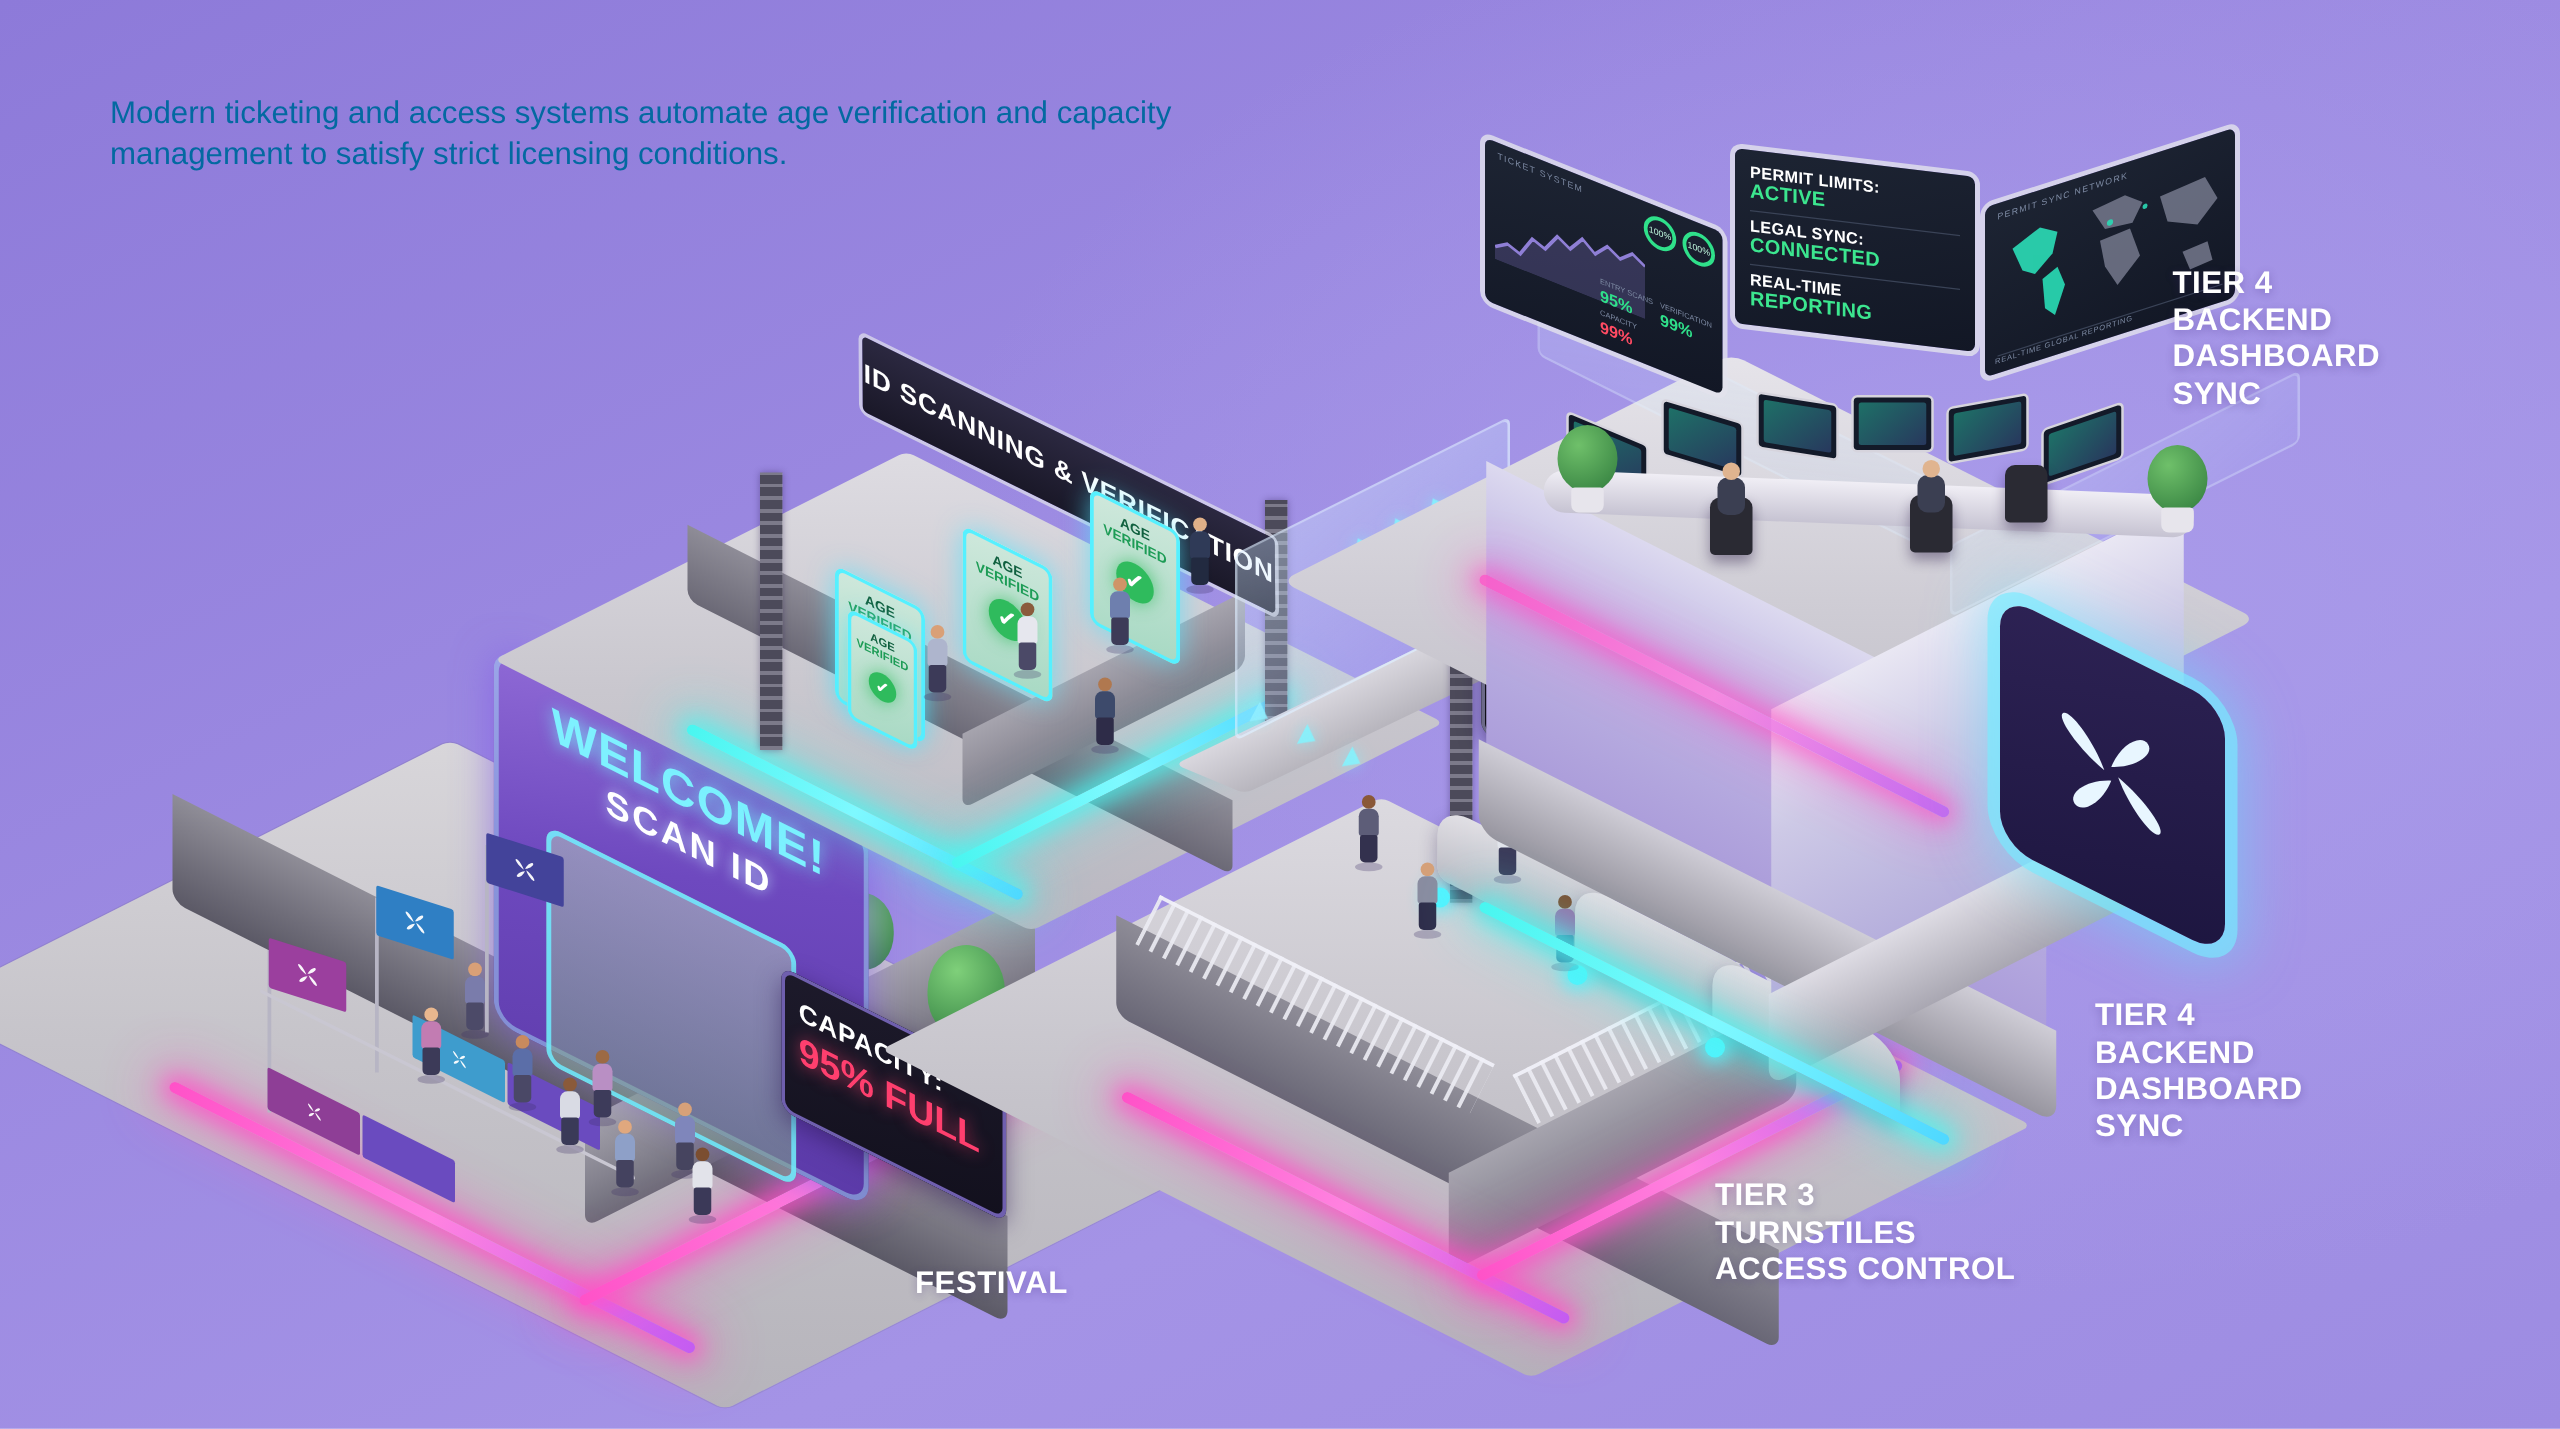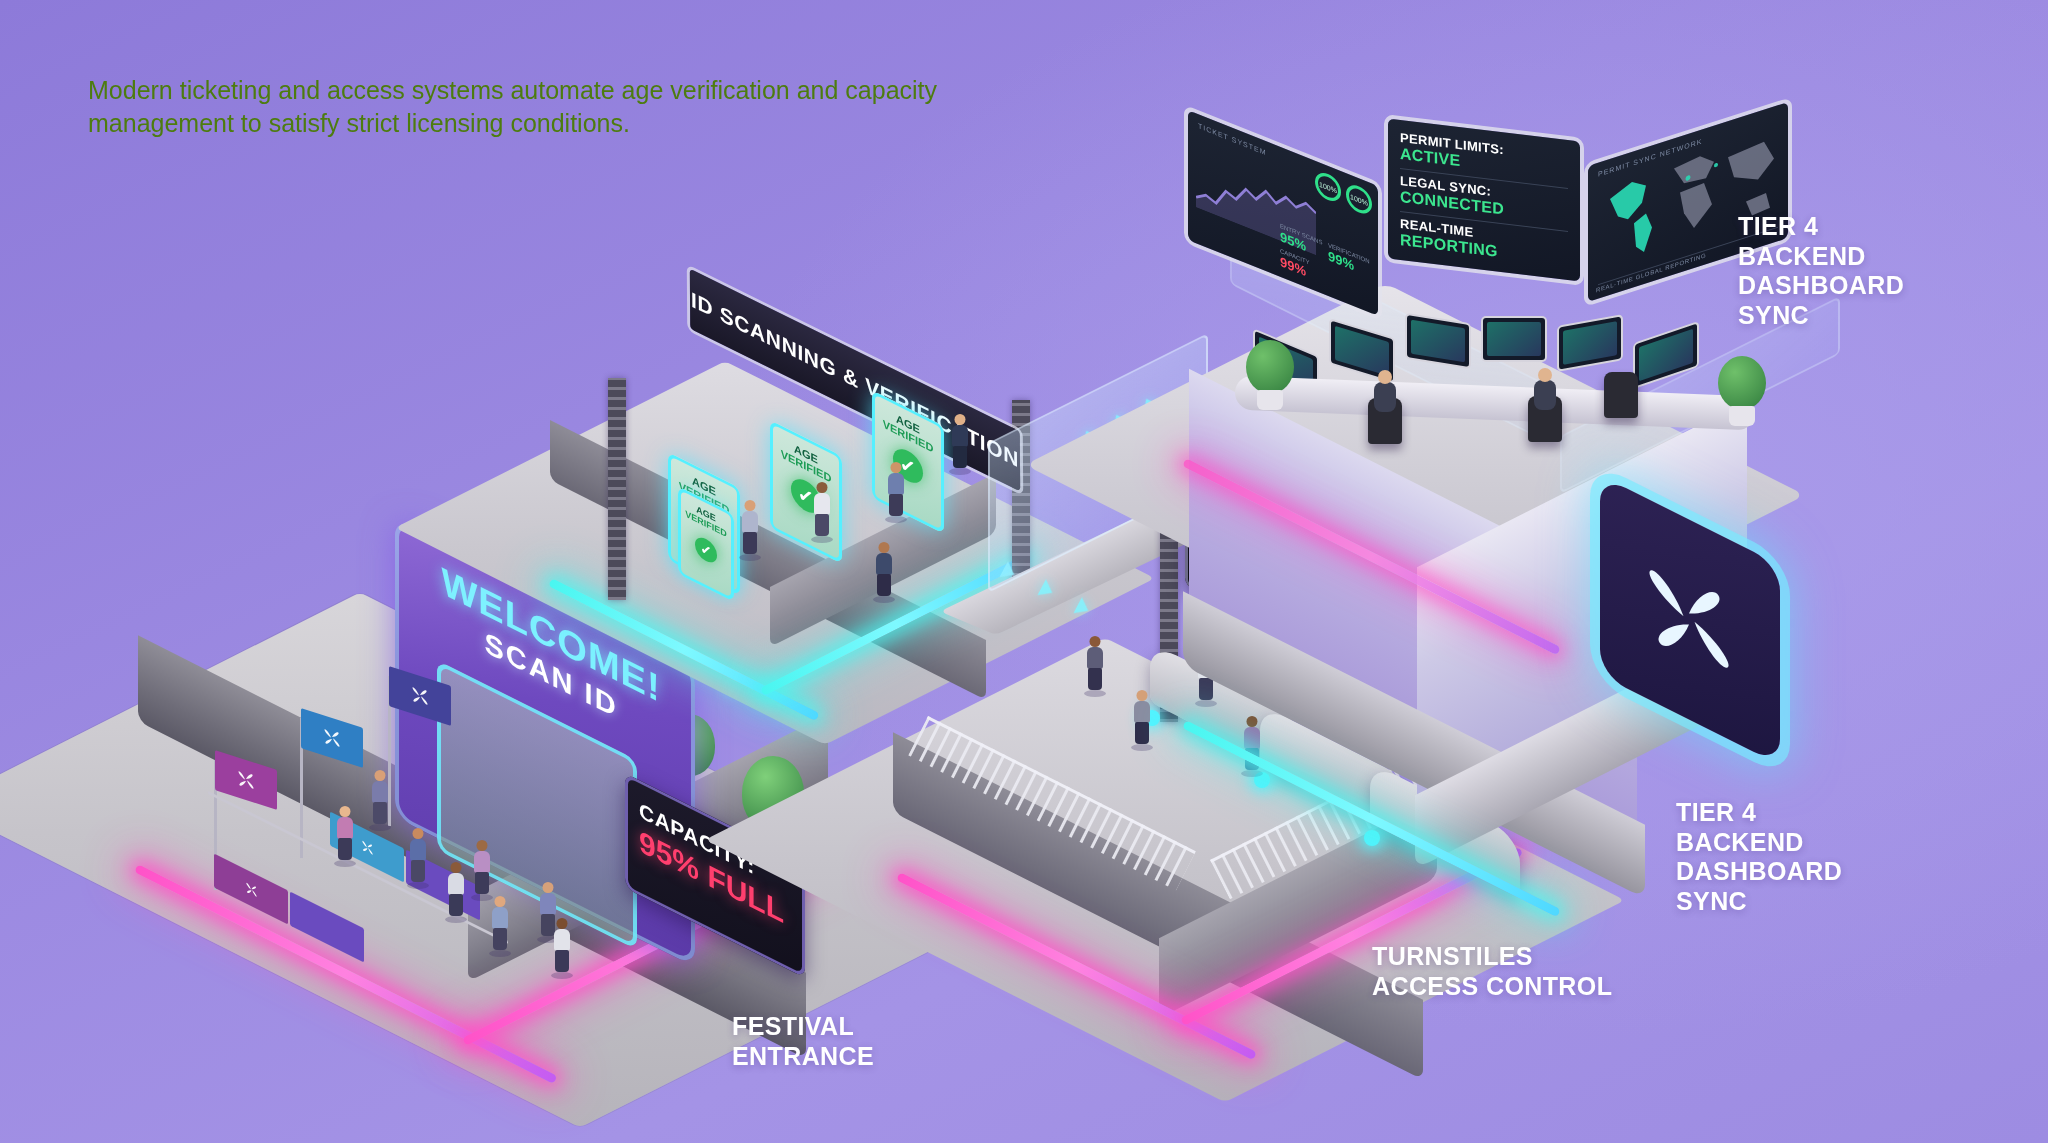--- a/index.html
+++ b/index.html
@@ -13,21 +13,21 @@
   }
   .stage { position:absolute; inset:0; }
 
   
   .header { position:absolute; left:88px; top:52px; width:1000px; }
   .title {
     font-size:66px; font-weight:bold; letter-spacing:0.5px; line-height:0.97;
     color:#ffffff; text-transform:uppercase;
   }
   .subtitle {
-    margin-top:22px; font-size:25px; line-height:1.32; color:#4d7c0f; font-weight:400;
+    margin-top:22px; font-size:25px; line-height:1.32; color:#0369a1; font-weight:400;
     max-width:880px;
   }
 
   
   .callout { position:absolute; color:#fff; font-weight:bold; font-size:25px;
              line-height:1.18; letter-spacing:0.4px; text-transform:uppercase;
              text-shadow:0 2px 7px rgba(60,35,120,.30); }
   .callout.right { text-align:right; }
   .callout .num { display:block; }
 
@@ -842,24 +842,24 @@
       <div class="pot"></div>
     </div>
   <div class="plant" style="left:1712px; top:346px; width:60px; height:80px;">
     <div class="bush"></div>
       <div class="pot"></div>
     </div>
 
 
   <div class="callout" id="callout-tier1">
     <span class="num">FESTIVAL</span>
-    <span class="num">ENTRANCE</span>
   </div>
 
   <div class="callout" id="callout-tier3">
+    <span class="num">TIER 3</span>
     <span class="num">TURNSTILES</span>
     <span class="num">ACCESS CONTROL</span>
   </div>
 
   <div class="callout" id="callout-tier4a">
     <span class="num">TIER 4</span>
     <span class="num">BACKEND</span>
     <span class="num">DASHBOARD</span>
     <span class="num">SYNC</span>
   </div>

